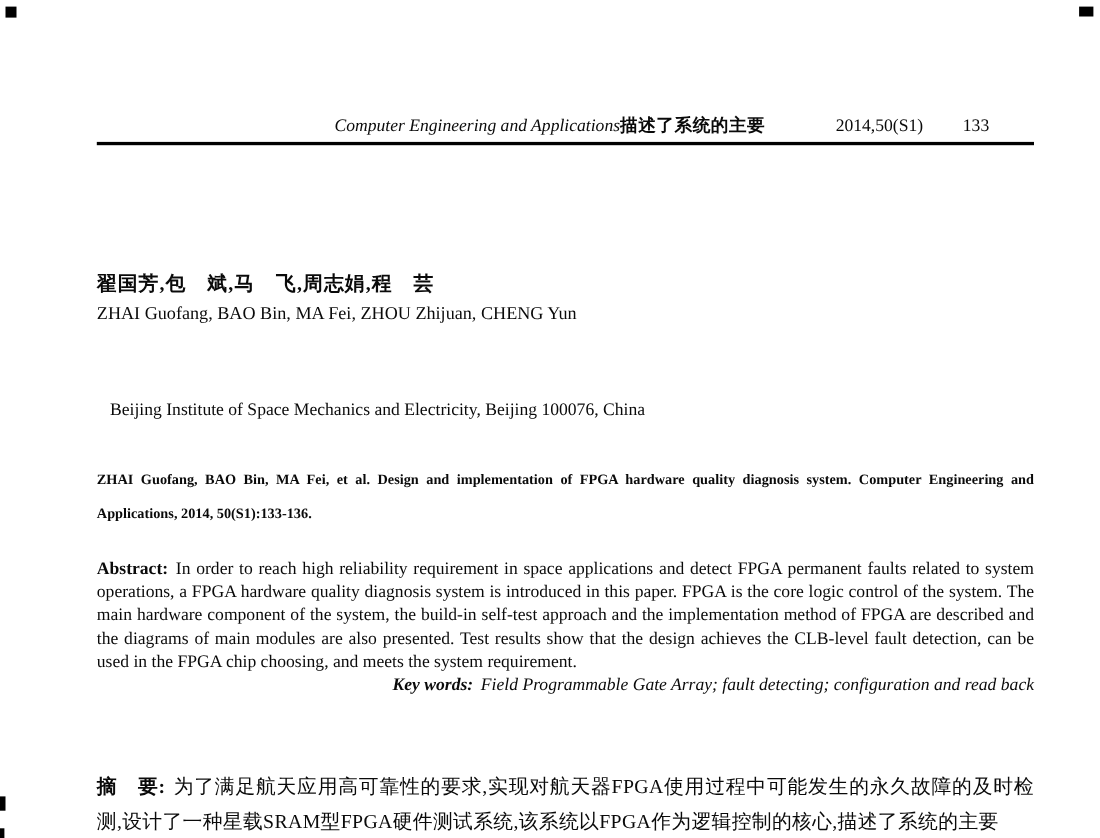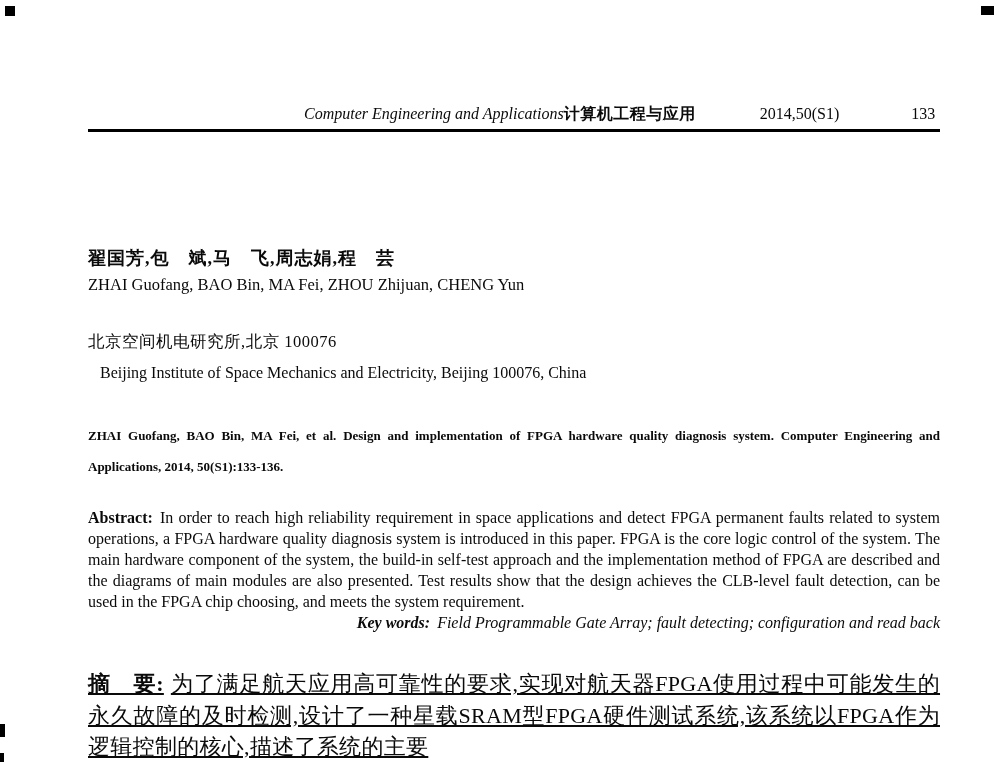--- a/index.html
+++ b/index.html
@@ -29,21 +29,21 @@
     position: absolute;
     top: 104px; left: 88px; width: 852px;
     display: flex;
     align-items: baseline;
     font-size: 16px;
     white-space: nowrap;
   }
   .j-en { margin-left: 216px; font-style: italic; }
   .j-zh { font-weight: bold; letter-spacing: 0.5px; }
   .j-issue { margin-left: 64px; }
-  .j-page { margin-left: 72px; }
+  .j-page { margin-left: 36px; }
 
   .rule {
     position: absolute;
     top: 129px; left: 88px; width: 852px; height: 3px;
     background: #000;
   }
 
   .title {
     position: absolute;
     top: 165px; left: 88px; width: 870px;
@@ -100,55 +100,53 @@
   .abstract, .keywords {
     margin: 0;
     font-size: 16px;
     line-height: 21px;
     text-align: justify;
   }
   .keywords { text-align: right; font-style: italic; }
 
   .abstract-zh {
     position: absolute;
-    top: 668px; left: 88px; width: 852px;
+    top: 700px; left: 88px; width: 852px;
     margin: 0;
-    font-size: 22px;
+    font-size: 18px;
     line-height: 31.5px;
     text-align: justify;
     letter-spacing: 0.3px;
-    text-decoration: underline;
   }
 
   .blabel { font-weight: bold; margin-right: 7px; }
 </style>
 </head>
 <body>
 
 <div class="page">
 
   <div class="artifact art-tl"></div>
   <div class="artifact art-tr"></div>
   <div class="artifact art-bl1"></div>
   <div class="artifact art-bl2"></div>
 
   <header class="journal-header">
     <span class="j-en">Computer Engineering and Applications</span>
-    <span class="j-zh">计算机工程与应用</span>
+    <span class="j-zh">描述了系统的主要</span>
     <span class="j-issue">2014,50(S1)</span>
     <span class="j-page">133</span>
   </header>
 
   <div class="rule"></div>
 
 
   <p class="authors-zh">翟国芳,包　斌,马　飞,周志娟,程　芸</p>
   <p class="authors-en">ZHAI Guofang, BAO Bin, MA Fei, ZHOU Zhijuan, CHENG Yun</p>
 
-  <p class="affil-zh">北京空间机电研究所,北京  100076</p>
   <p class="affil-en">Beijing Institute of Space Mechanics and Electricity, Beijing 100076, China</p>
 
   <p class="citation">ZHAI Guofang, BAO Bin, MA Fei, et al. Design and implementation of FPGA hardware quality diagnosis system. Computer Engineering and Applications, 2014, 50(S1):133-136.</p>
 
   <div class="abstract-block">
     <p class="abstract">
       <span class="blabel">Abstract:</span><span>In order to reach high reliability requirement in space applications and detect FPGA permanent faults related to system operations, a FPGA hardware quality diagnosis system is introduced in this paper. FPGA is the core logic control of the system. The main hardware component of the system, the build-in self-test approach and the implementation method of FPGA are described and the diagrams of main modules are also presented. Test results show that the design achieves the CLB-level fault detection, can be used in the FPGA chip choosing, and meets the system requirement.</span>
     </p>
     <p class="keywords">
       <span class="blabel">Key words:</span><span>Field Programmable Gate Array; fault detecting; configuration and read back</span>

